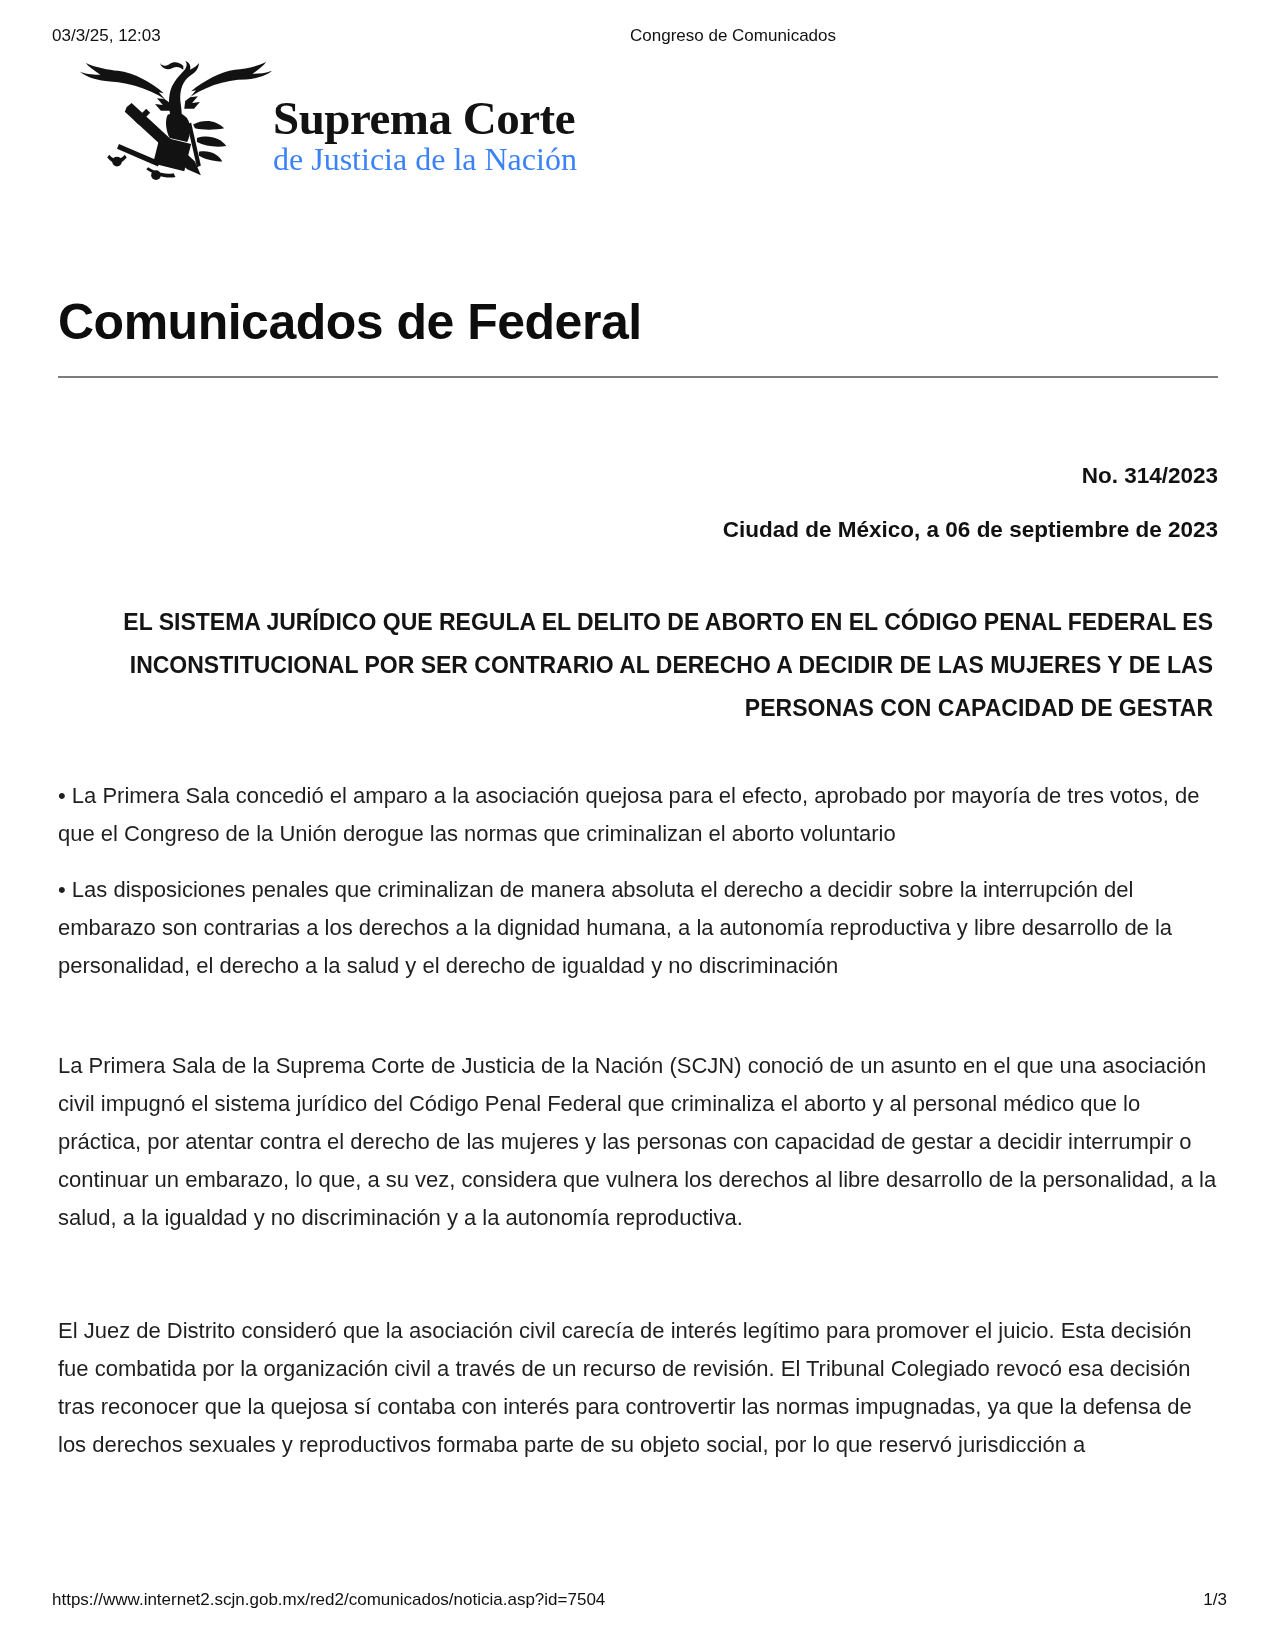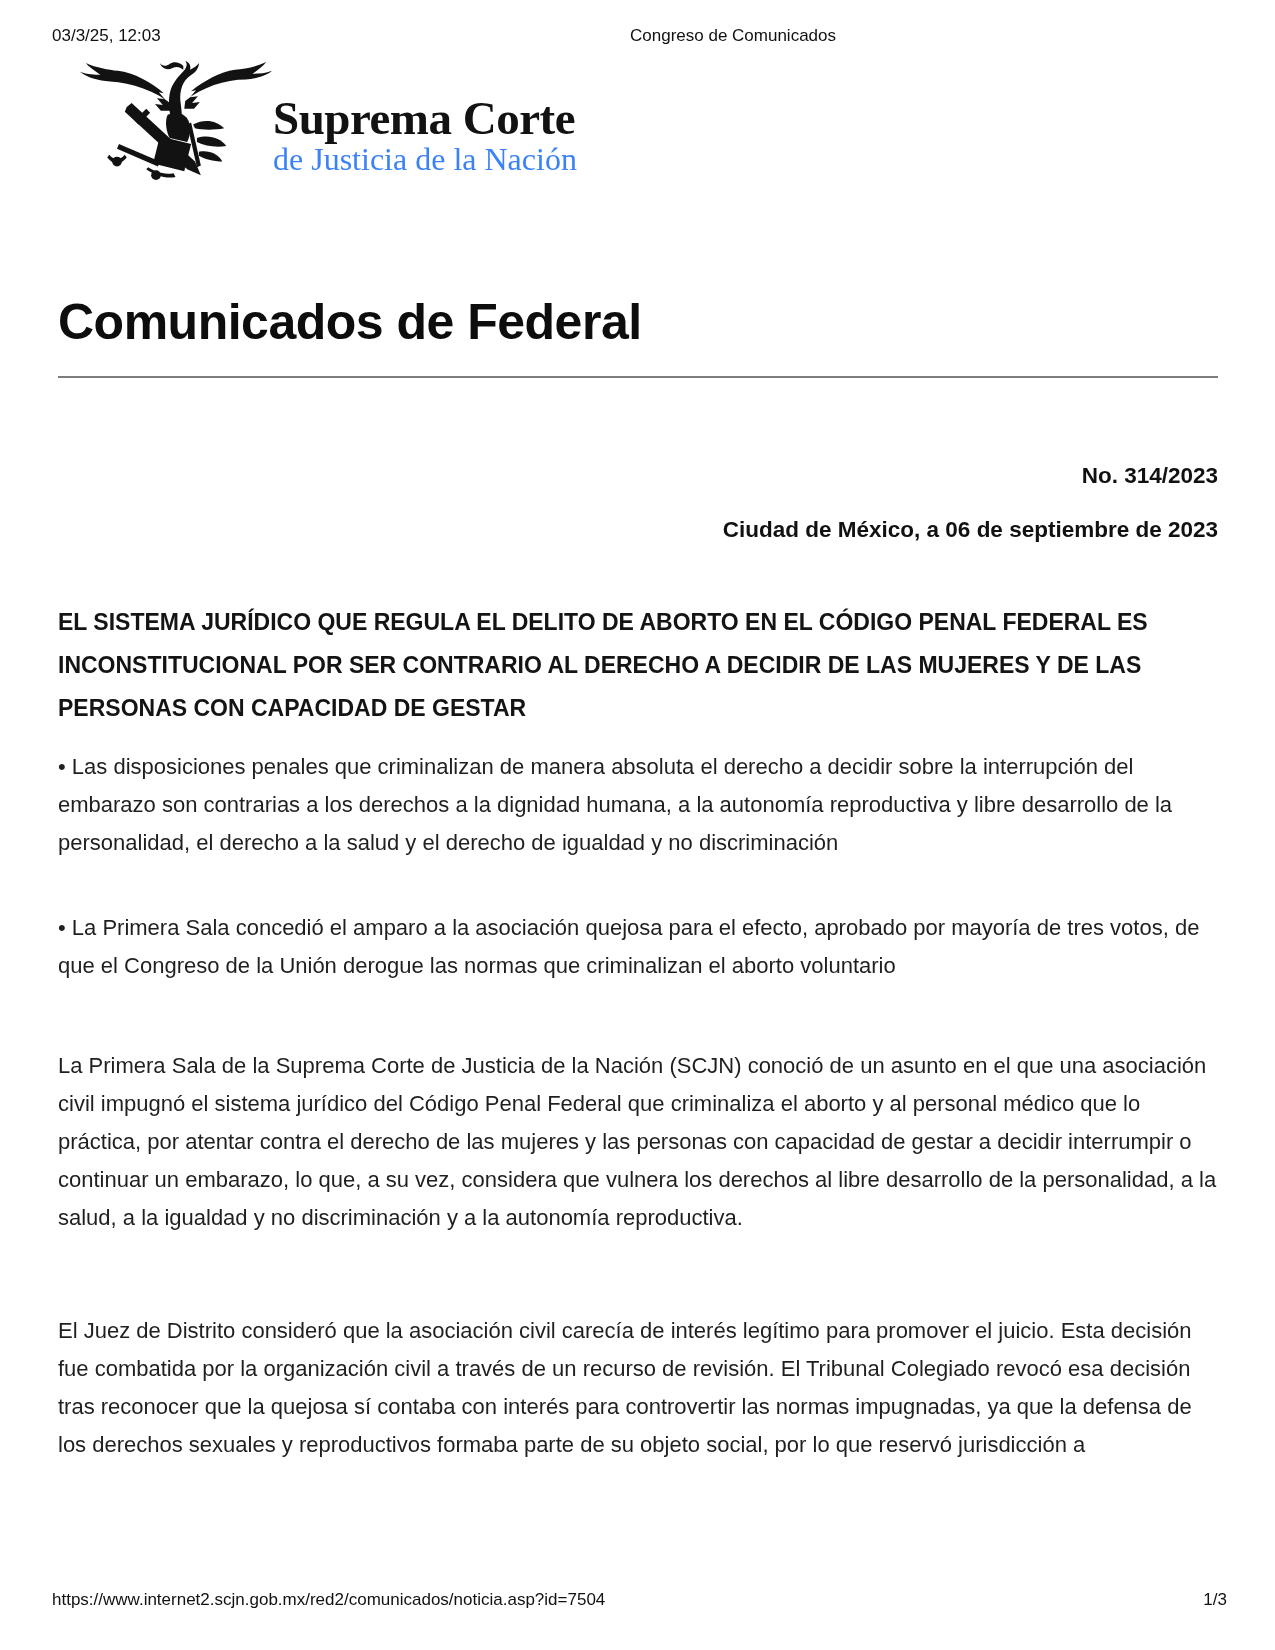--- a/index.html
+++ b/index.html
@@ -87,20 +87,21 @@
   }
   .meta-number{margin:0;line-height:28px;}
   .meta-date{margin:26px 0 0 0;line-height:28px;}
   .headline{
     margin:57px 0 0 0;
     max-width:1155px;
     font-weight:bold;
     font-size:23px;
     line-height:43px;
     color:#141414;
+    text-align:right;
   }
   .body{
     font-size:22px;
     line-height:38px;
     color:#1f1f1f;
     margin:0;
     max-width:1160px;
   }
   .bullet-1{margin-top:18px;}
   .bullet-2{margin-top:47px;}
@@ -162,22 +163,22 @@
 
     <hr class="title-divider">
 
     <div class="meta">
       <p class="meta-number">No. 314/2023</p>
       <p class="meta-date">Ciudad de México, a 06 de septiembre de 2023</p>
     </div>
 
     <article>
       <p class="headline">EL SISTEMA JURÍDICO QUE REGULA EL DELITO DE ABORTO EN EL CÓDIGO PENAL FEDERAL ES INCONSTITUCIONAL POR SER CONTRARIO AL DERECHO A DECIDIR DE LAS MUJERES Y DE LAS PERSONAS CON CAPACIDAD DE GESTAR</p>
+      <p class="body bullet-2">• La Primera Sala concedió el amparo a la asociación quejosa para el efecto, aprobado por mayoría de tres votos, de que el Congreso de la Unión derogue las normas que criminalizan el aborto voluntario</p>
       <p class="body bullet-1">• Las disposiciones penales que criminalizan de manera absoluta el derecho a decidir sobre la interrupción del embarazo son contrarias a los derechos a la dignidad humana, a la autonomía reproductiva y libre desarrollo de la personalidad, el derecho a la salud y el derecho de igualdad y no discriminación</p>
-      <p class="body bullet-2">• La Primera Sala concedió el amparo a la asociación quejosa para el efecto, aprobado por mayoría de tres votos, de que el Congreso de la Unión derogue las normas que criminalizan el aborto voluntario</p>
       <p class="body para-1">La Primera Sala de la Suprema Corte de Justicia de la Nación (SCJN) conoció de un asunto en el que una asociación civil impugnó el sistema jurídico del Código Penal Federal que criminaliza el aborto y al personal médico que lo práctica, por atentar contra el derecho de las mujeres y las personas con capacidad de gestar a decidir interrumpir o continuar un embarazo, lo que, a su vez, considera que vulnera los derechos al libre desarrollo de la personalidad, a la salud, a la igualdad y no discriminación y a la autonomía reproductiva.</p>
       <p class="body para-2">El Juez de Distrito consideró que la asociación civil carecía de interés legítimo para promover el juicio. Esta decisión fue combatida por la organización civil a través de un recurso de revisión. El Tribunal Colegiado revocó esa decisión tras reconocer que la quejosa sí contaba con interés para controvertir las normas impugnadas, ya que la defensa de los derechos sexuales y reproductivos formaba parte de su objeto social, por lo que reservó jurisdicción a</p>
     </article>
 
   </div>
 
   <div class="print-footer">
     <span>https://www.internet2.scjn.gob.mx/red2/comunicados/noticia.asp?id=7504</span>
     <span>1/3</span>
   </div>

